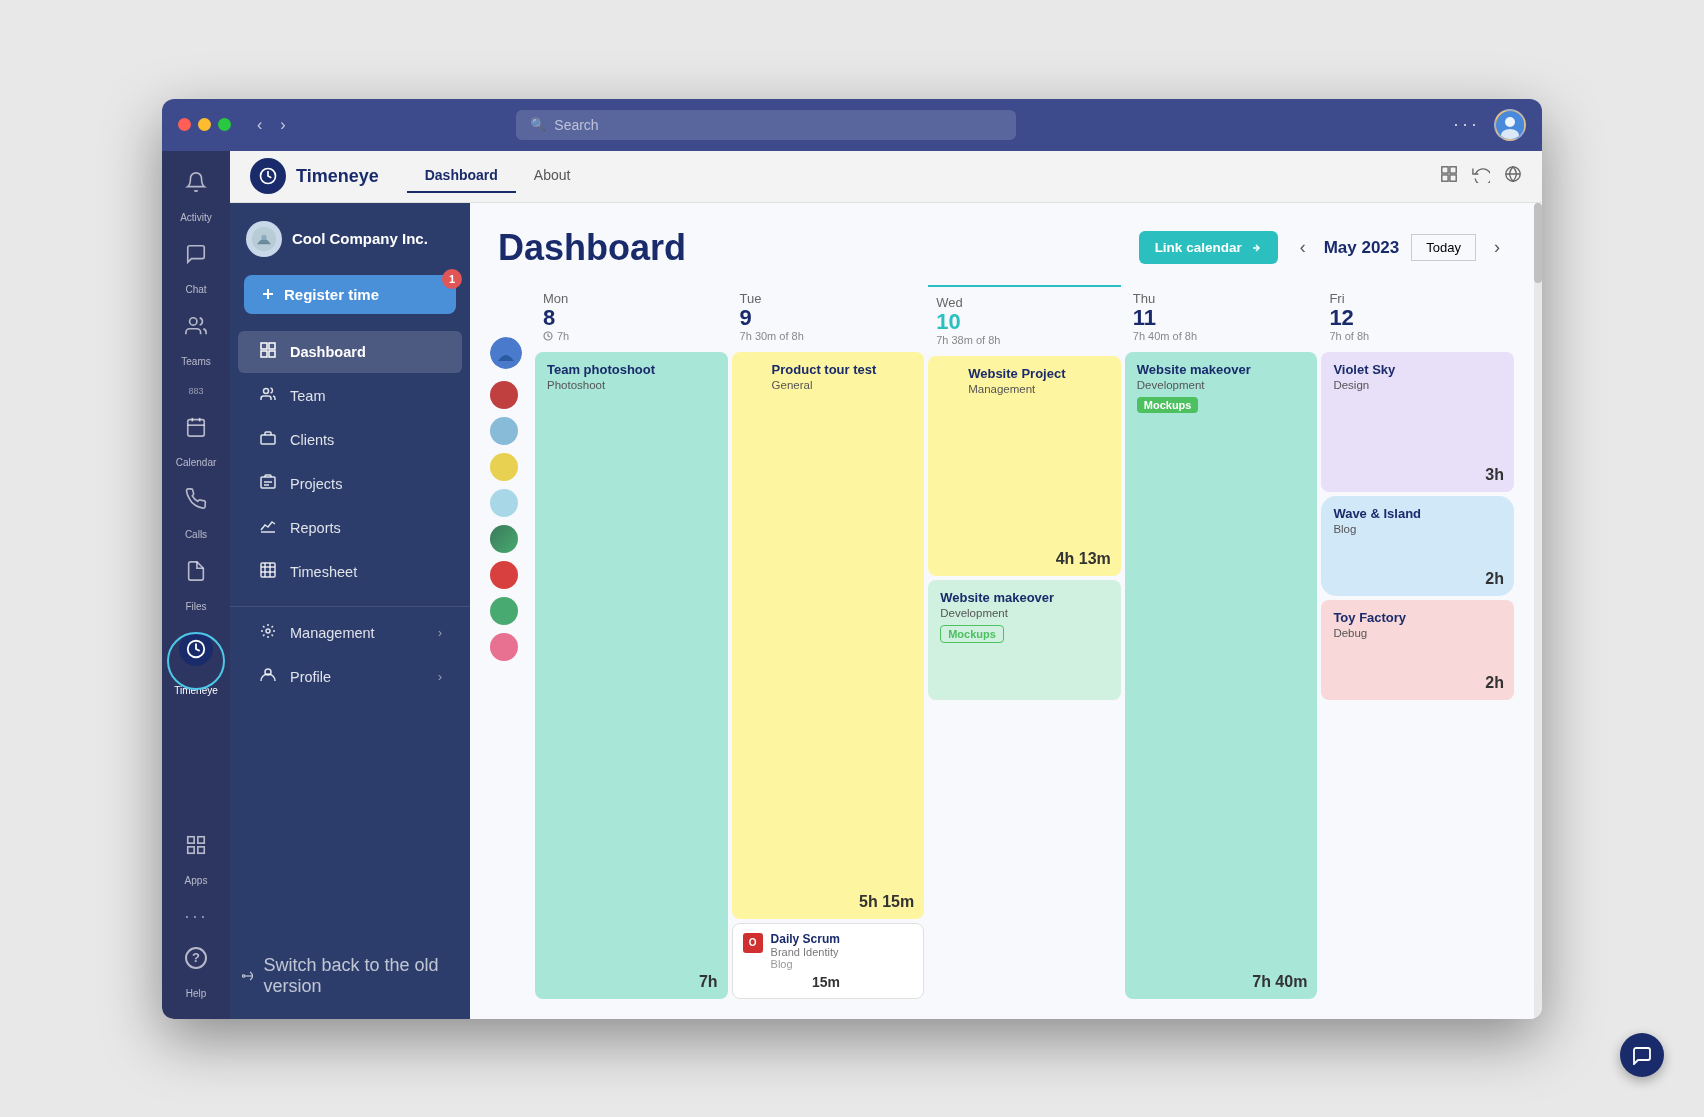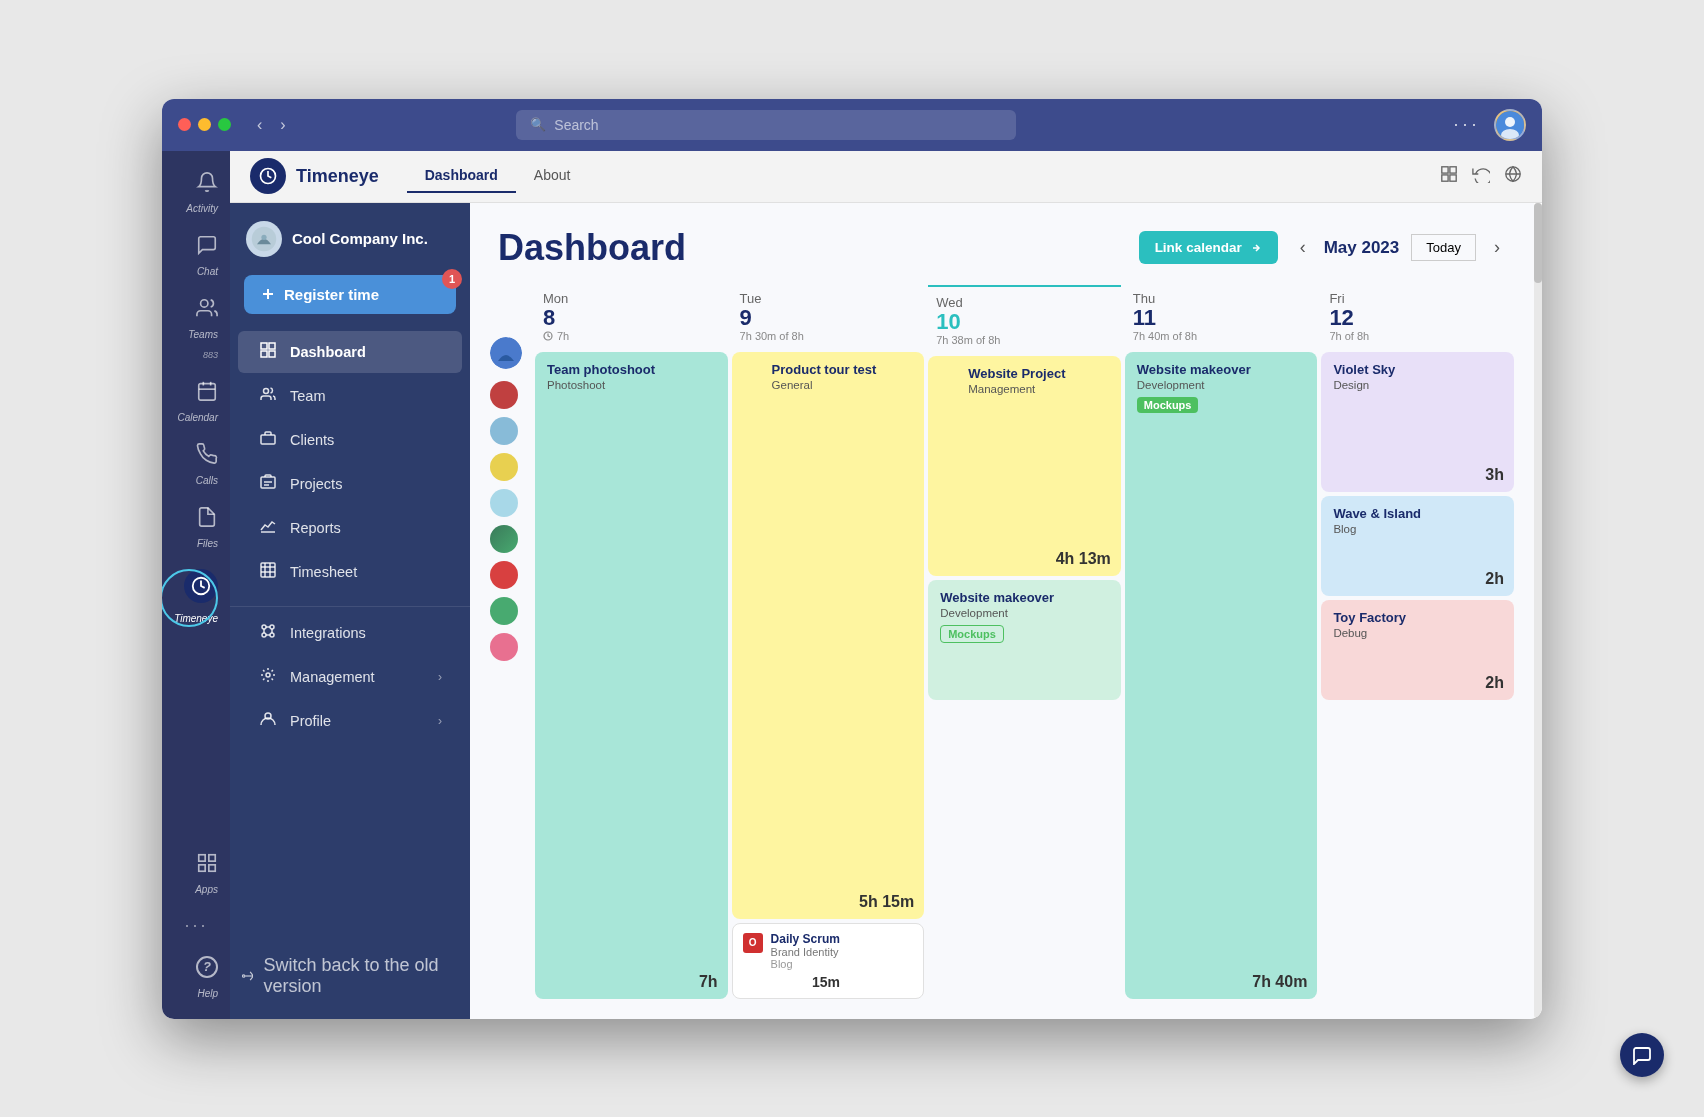--- a/index.html
+++ b/index.html
@@ -82,29 +82,28 @@
       flex-direction: column;
       align-items: center;
       padding: 12px 0;
       gap: 4px;
       flex-shrink: 0;
     }
     .teams-icon {
       width: 52px;
       display: flex;
       flex-direction: column;
-      align-items: flex-end;
+      align-items: center;
       padding: 8px 4px;
       border-radius: 8px;
       cursor: pointer;
       color: rgba(255,255,255,0.65);
       font-size: 10px;
-      gap: 10px;
+      gap: 19px;
       transition: background 0.15s;
-      font-style: italic;
     }
     .teams-icon.active { color: white; }
     .teams-icon.active .icon-shape { color: white; }
     .teams-icon .icon-shape { font-size: 20px; display: flex; align-items: center; justify-content: center; }
     .timeneye-circle {
       position: absolute;
       width: 58px;
       height: 58px;
       border: 2.5px solid #4dc8e8;
       border-radius: 50%;
@@ -311,21 +310,21 @@
       padding: 2px 7px;
       font-size: 11px;
       font-weight: 700;
       margin-top: 6px;
     }
     .event-card .event-tag.outline { background: transparent; border: 1.5px solid #4dc060; color: #4dc060; }
 
     
     .card-teal { background: #a8e6d8; }
     .card-yellow { background: #fef5a0; padding-left: 40px; }
-    .card-blue-light { background: #d0e8f8; }
+    .card-blue-light { background: #d0e8f8; border-radius: 15px; }
     .card-green-light { background: #d0f0e0; }
     .card-lavender { background: #e8e0f8; }
     .card-pink { background: #f8d8d8; }
 
     .event-scrum {
       background: white;
       border: 1px solid #e0e0e0;
       border-radius: 8px;
       padding: 8px 10px;
       display: flex;
@@ -634,35 +633,20 @@
                   <line x1="5" y1="1" x2="5" y2="15"></line>
                   <line x1="10" y1="1" x2="10" y2="15"></line>
                   <line x1="1" y1="10" x2="15" y2="10"></line>
                 </svg>
             </span>
             <span>Timesheet</span>
           </div>
 
           <div style="margin: 12px 0 4px; border-top: 1px solid rgba(255,255,255,0.1);"></div>
 
-          <div class="nav-item">
-            <span class="nav-icon">
-              <svg width="16" height="16" viewBox="0 0 16 16" fill="none" stroke="currentColor" stroke-width="1.5">
-                  <circle cx="4" cy="4" r="2"></circle>
-                  <circle cx="12" cy="4" r="2"></circle>
-                  <circle cx="4" cy="12" r="2"></circle>
-                  <circle cx="12" cy="12" r="2"></circle>
-                  <line x1="6" y1="4" x2="10" y2="4"></line>
-                  <line x1="6" y1="12" x2="10" y2="12"></line>
-                  <line x1="4" y1="6" x2="4" y2="10"></line>
-                  <line x1="12" y1="6" x2="12" y2="10"></line>
-                </svg>
-            </span>
-            <span>Integrations</span>
-          </div>
 
           <div class="nav-item">
             <span class="nav-icon">
               <svg width="16" height="16" viewBox="0 0 16 16" fill="none" stroke="currentColor" stroke-width="1.5">
                   <circle cx="8" cy="8" r="2"></circle>
                   <path d="M8 1v2M8 13v2M1 8h2M13 8h2M3.05 3.05l1.41 1.41M11.54 11.54l1.41 1.41M3.05 12.95l1.41-1.41M11.54 4.46l1.41-1.41"></path>
                 </svg>
             </span>
             <span>Management</span>
             <span class="nav-chevron">›</span>

